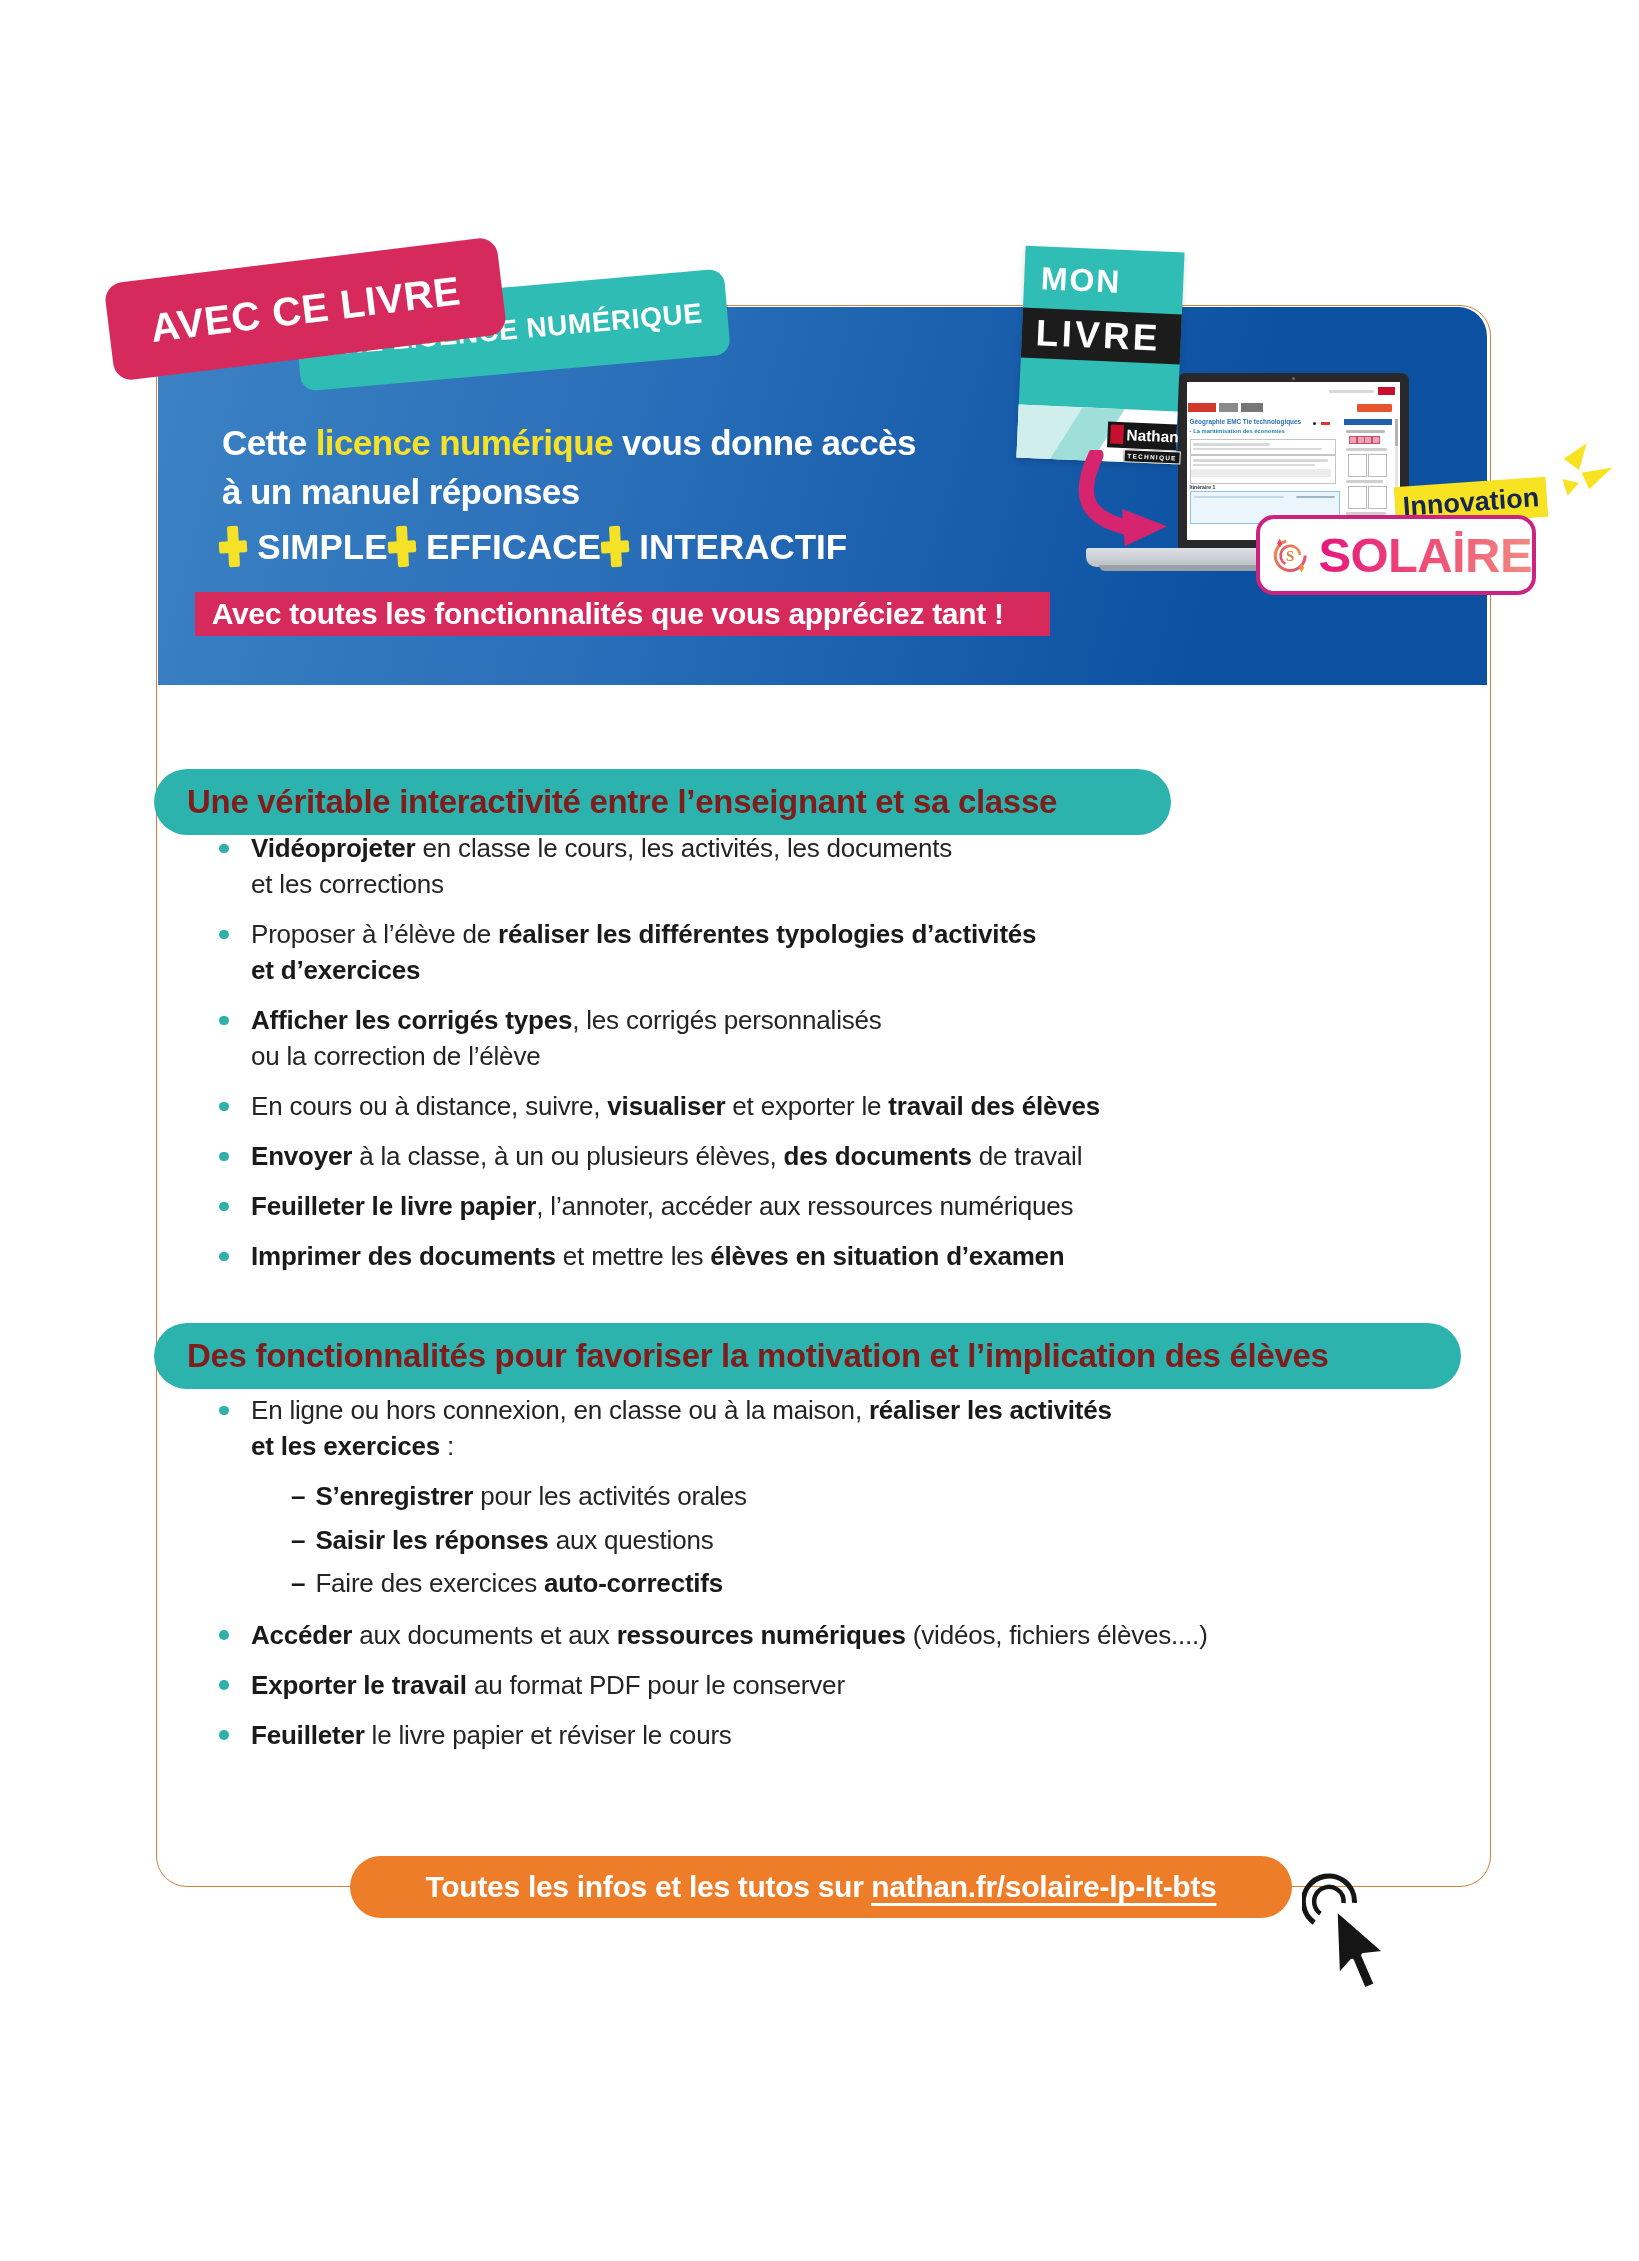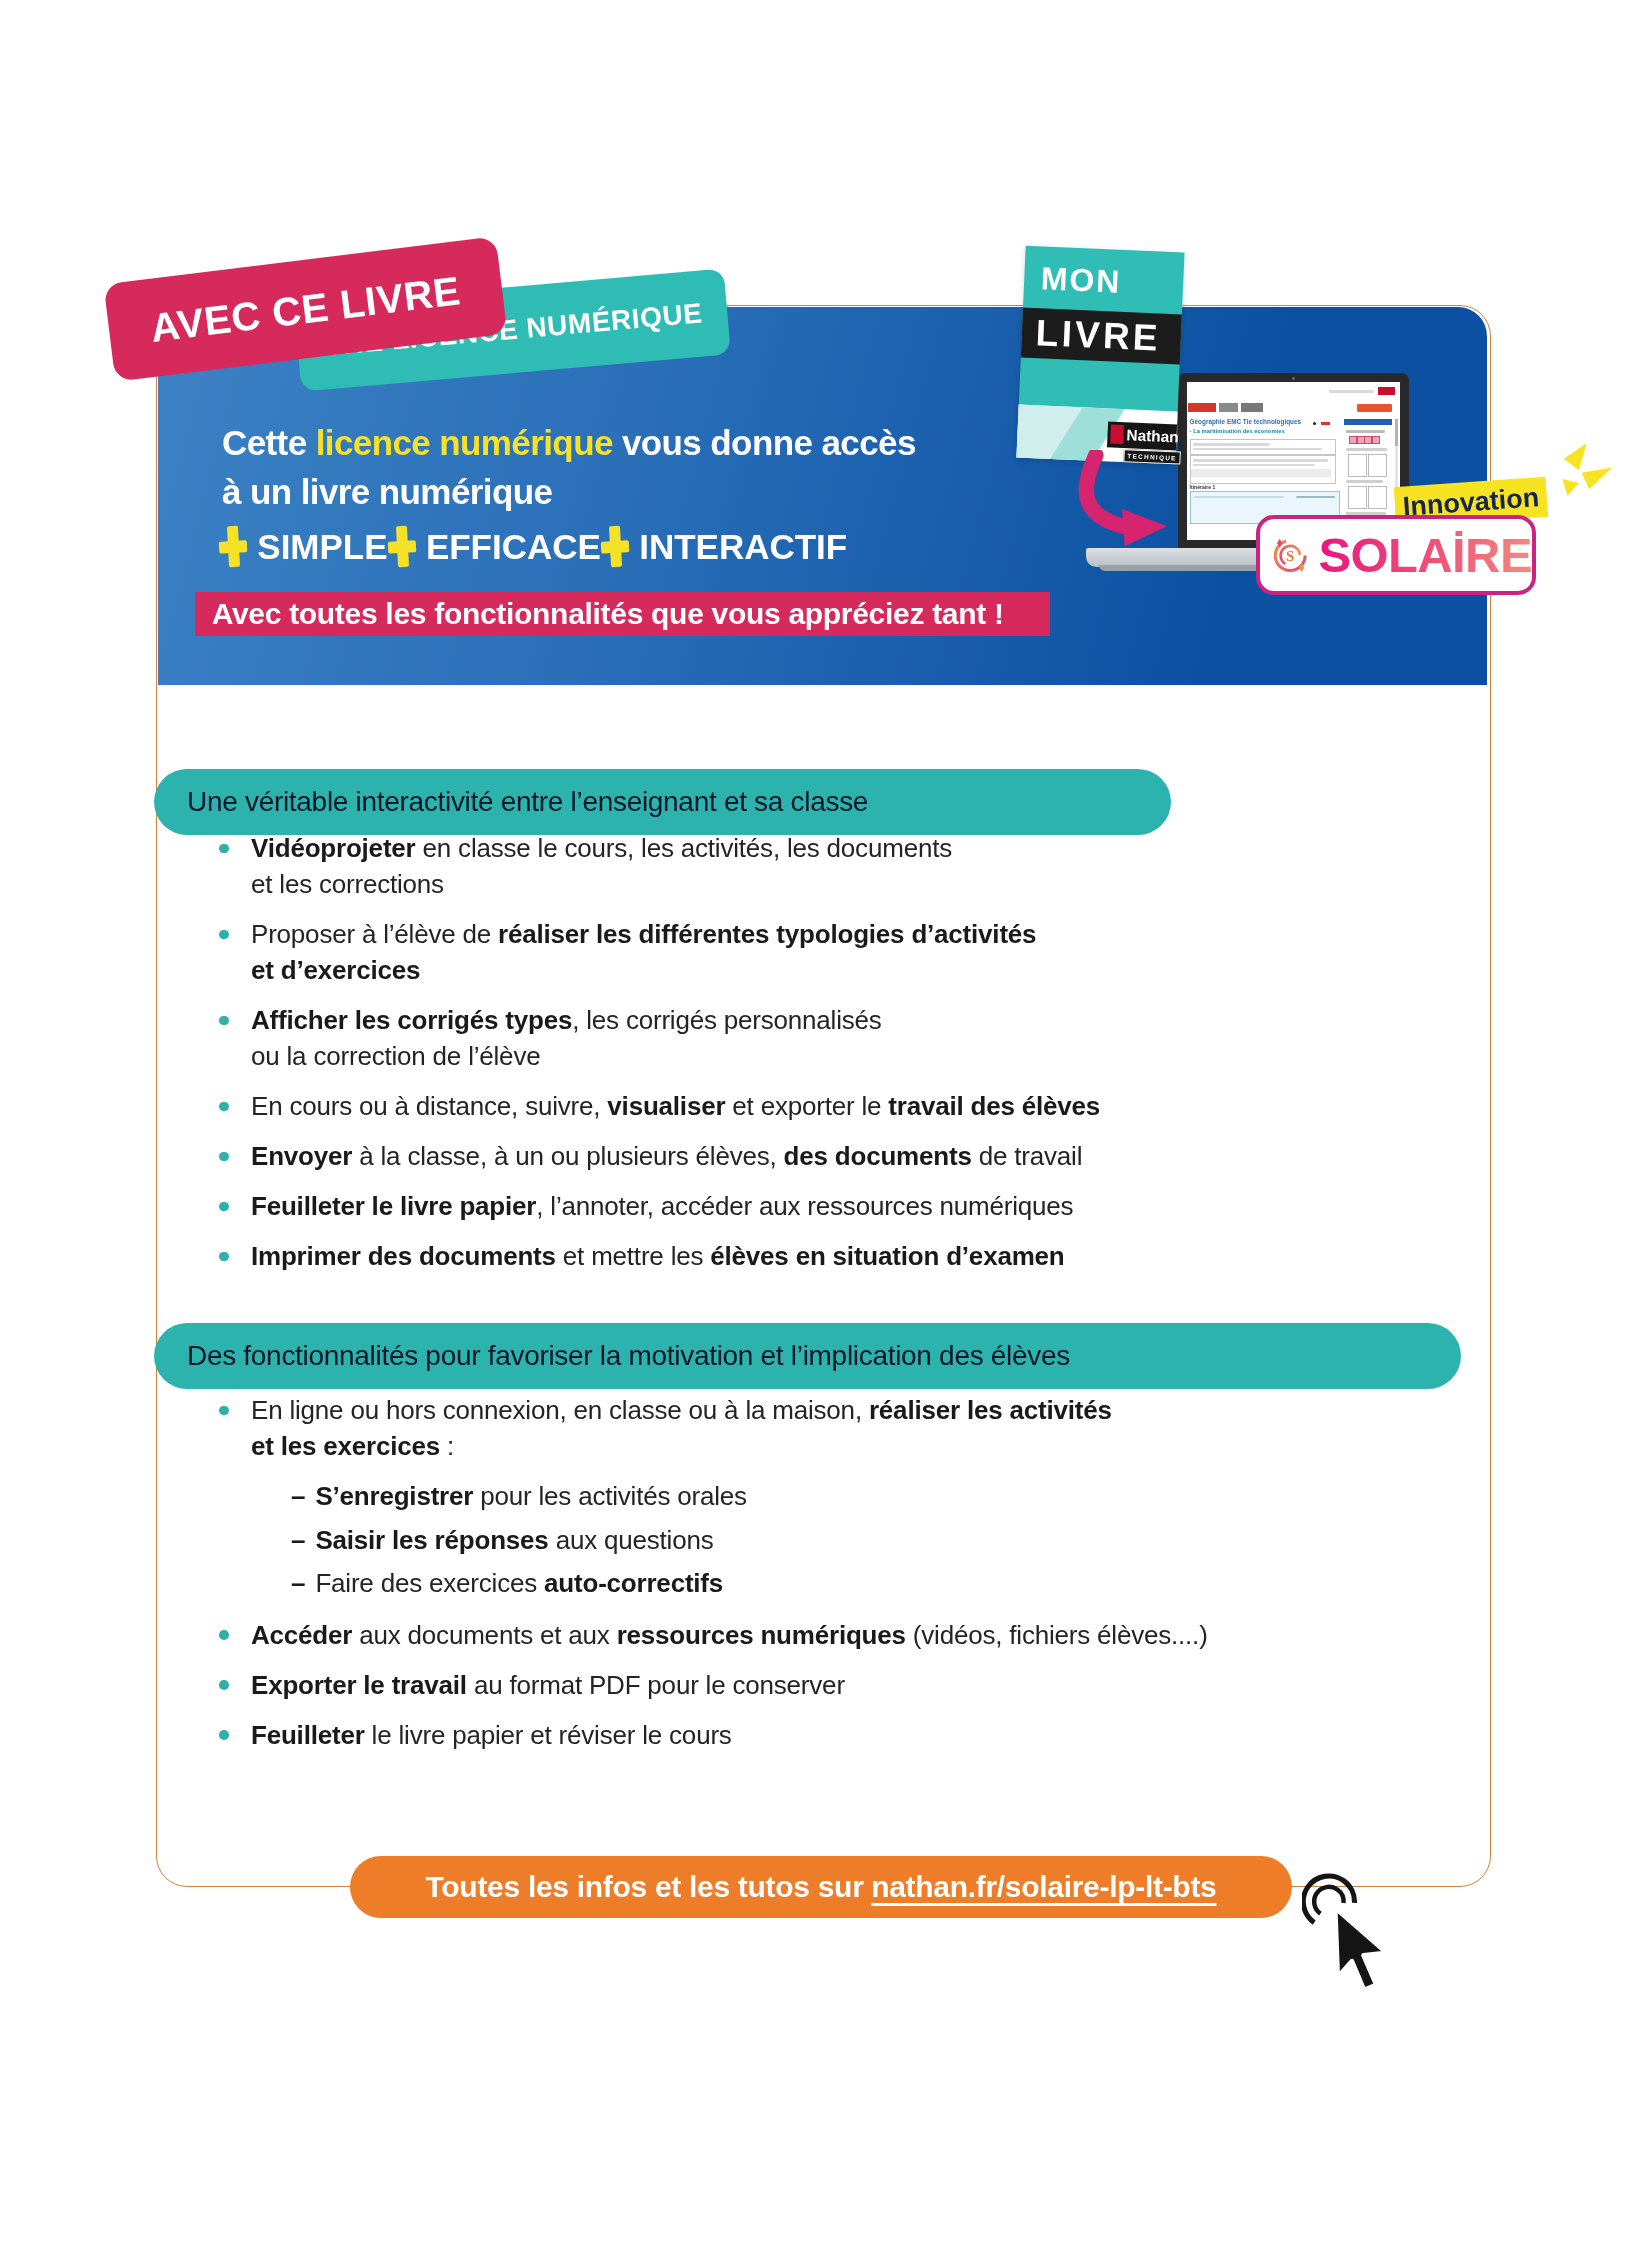--- a/index.html
+++ b/index.html
@@ -92,21 +92,21 @@
   .starburst{position:absolute;left:1548px;top:442px;z-index:7;}
   .solaire{position:absolute;left:1256px;top:515px;width:280px;height:80px;background:#fff;
            border:4.5px solid #cc2380;border-radius:18px;z-index:8;display:flex;align-items:center;
            padding-left:10.3px;box-sizing:border-box;gap:7.7px;}
   .solaire-text{font-size:49px;font-weight:800;letter-spacing:-0.6px;
                 background:linear-gradient(90deg,#e6177e 0%,#ee4d77 50%,#f28a80 100%);
                 -webkit-background-clip:text;background-clip:text;color:transparent;}
 
   
   .pill{position:absolute;background:#2db3ae;border-radius:33px;display:flex;align-items:center;
-        padding-left:33px;box-sizing:border-box;color:#0f172a;font-weight:400;font-size:28px;
+        padding-left:33px;box-sizing:border-box;color:#7f1d1d;font-weight:700;font-size:33px;
         letter-spacing:-0.3px;z-index:3;}
   .pill1{left:154px;top:769px;width:1017px;height:66px;}
   .pill2{left:154px;top:1323px;width:1307px;height:66px;}
   ul.blist{position:absolute;list-style:none;margin:0;padding:0;z-index:3;
            font-size:26px;color:#242424;line-height:36px;letter-spacing:-0.2px;}
   .list1{left:219px;top:830px;width:1093px;}
   .list2{left:219px;top:1392px;width:1253px;}
   ul.blist > li{position:relative;padding-left:32px;margin-bottom:14px;}
   ul.blist > li::before{content:'';position:absolute;left:0;top:13.5px;width:9.6px;height:9.6px;
                         border-radius:50%;background:#2fb0aa;}
@@ -126,21 +126,21 @@
 </head>
 <body>
 
 <div class="page">
 
   <div class="container"></div>
 
   <div class="blue-panel"></div>
   <div class="hero-title">
     <div><span>Cette </span><span class="hl">licence numérique</span><span> vous donne accès</span></div>
-    <div>à un livre numérique</div>
+    <div>à un manuel réponses</div>
   </div>
   <div class="features">
     <div class="feature">
       <span class="plus"></span>
       <span class="feature-label">SIMPLE</span>
     </div>
     <div class="feature">
       <span class="plus"></span>
       <span class="feature-label">EFFICACE</span>
     </div>

